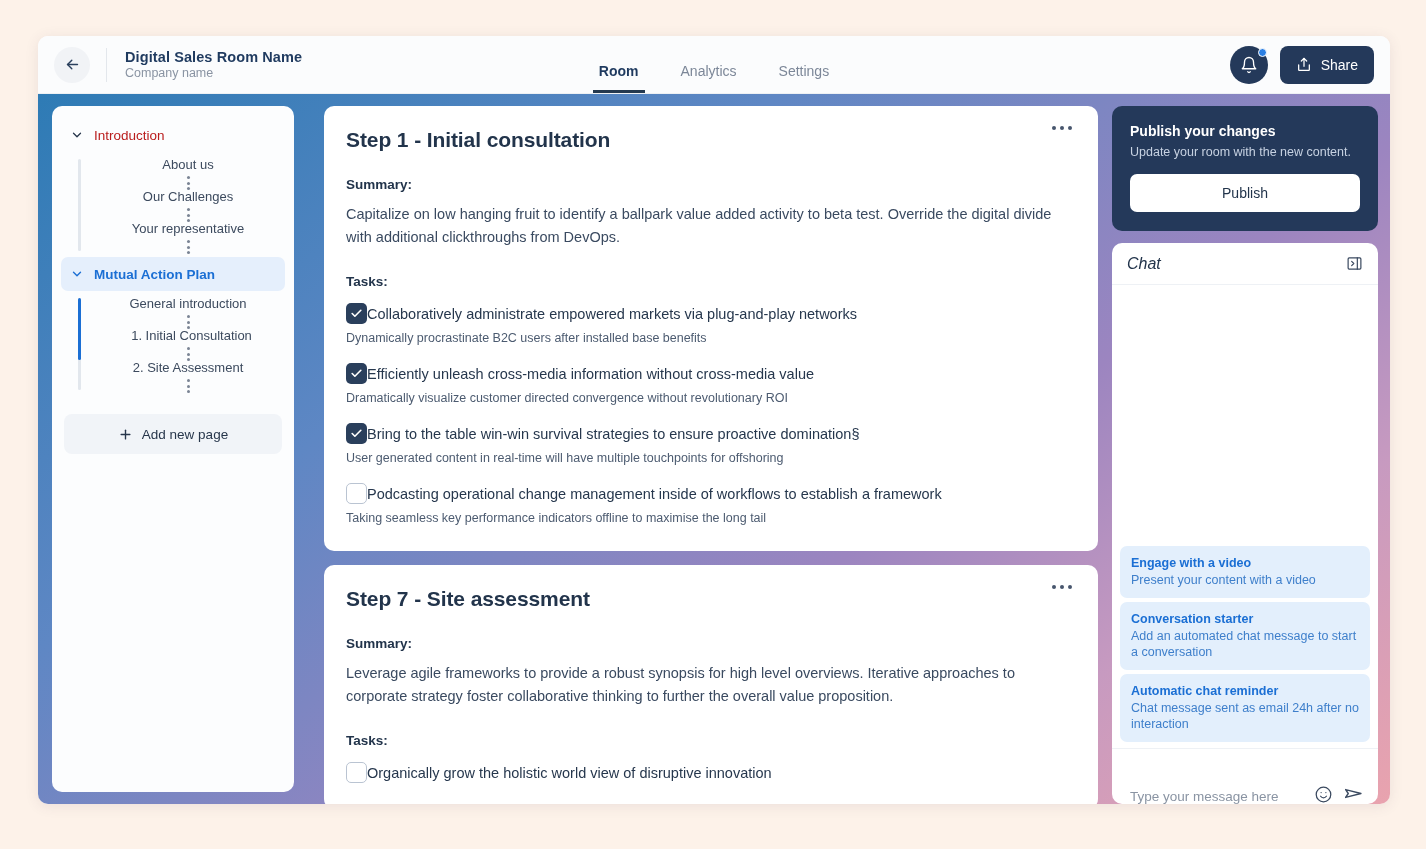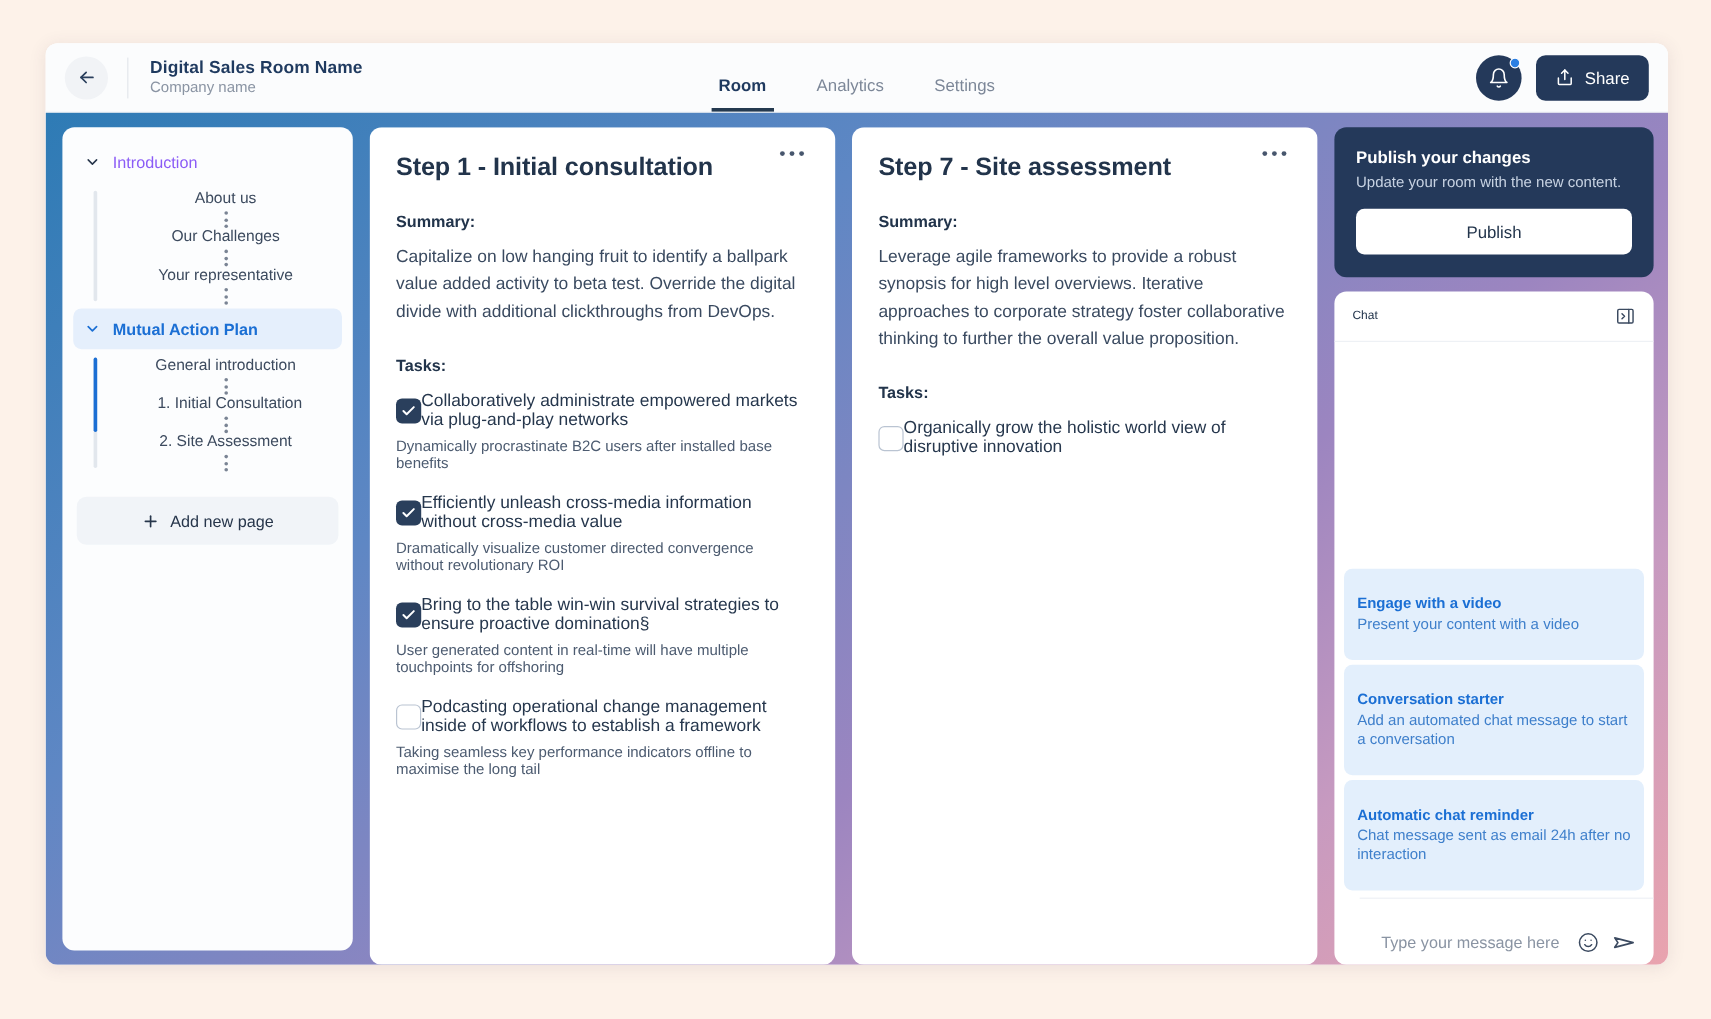--- a/index.html
+++ b/index.html
@@ -60,42 +60,42 @@
   }
 
   
   .sidebar {
     width: 242px; flex: none; background: #FCFDFE; border-radius: 10px;
     padding: 12px 0 0 0; height: 686px; overflow: hidden;
   }
   .sec-head { display: flex; align-items: center; gap: 10px; height: 34px; margin: 0 9px; padding: 0 9px;
               border-radius: 7px; cursor: pointer; }
   .sec-head.active { background: #E5EFFC; }
-  .sec-title { font-size: 13.5px; color: #8b5cf6; }
+  .sec-title { font-size: 13.5px; color: #b91c1c; }
   .sec-head.active .sec-title { color: #1B6FD4; font-weight: bold; }
   .chev { flex: none; }
 
   .children { position: relative; margin: 5px 0 4px 26px; padding-left: 14px; }
   .children:before { content:""; position: absolute; left: 0; top: 2px; bottom: 2px; width: 3px;
                      border-radius: 2px; background: #E2E7ED; }
   .children.has-active:before { background: #E2E7ED; }
   .rail-active { position: absolute; left: 0; width: 3px; border-radius: 2px; background: #1B6FD4; }
   .page-item { display: flex; align-items: center; justify-content: space-between;
                height: 32px; padding: 0 12px 0 2px; cursor: pointer; flex-direction: column; }
   .page-label { font-size: 13px; color: #3C4A5E; }
   .page-item.indented .page-label { padding-left: 7px; }
   .kebab { display: flex; flex-direction: column; gap: 2.5px; padding: 4px; cursor: pointer; }
   .kebab i { width: 3px; height: 3px; border-radius: 50%; background: #7A8494; display: block; }
 
   .add-page { margin: 22px 12px 0 12px; height: 40px; border-radius: 8px; background: #F1F4F8;
               display: flex; align-items: center; justify-content: center; gap: 9px; cursor: pointer; }
   .add-page span { font-size: 13.5px; color: #27364B; }
 
   
-  .main { flex: 1; display: flex; flex-direction: row; gap: 14px; overflow: hidden; }
+  .main { flex: 1; display: flex; flex-direction: column; gap: 14px; overflow: hidden; margin-left: 16px; }
   .card { background: #fff; border-radius: 10px; padding: 22px 26px 26px 22px; position: relative; }
   .card-dots { position: absolute; top: 14px; right: 20px; display: flex; gap: 4px; cursor: pointer; padding: 6px; }
   .card-dots i { width: 4px; height: 4px; border-radius: 50%; background: #47566D; display: block; }
   .card-title { font-size: 21px; font-weight: bold; color: #22344B; letter-spacing: -.1px; }
   .lbl { font-size: 13.5px; font-weight: bold; color: #22344B; margin-top: 25px; }
   .summary-text { font-size: 14.5px; color: #3A4A60; line-height: 23px; margin-top: 11px; max-width: 712px; }
   .tasks { margin-top: 14px; }
   .task { margin-top: 18px; }
   .task:first-child { margin-top: 14px; }
   .task-row { display: flex; align-items: center; gap: 0; }
@@ -111,28 +111,28 @@
   .publish-card { background: #24395A; border-radius: 10px; padding: 17px 18px 19px 18px; }
   .publish-title { font-size: 14px; font-weight: bold; color: #fff; }
   .publish-sub { font-size: 12.5px; color: #C7D2E2; margin-top: 6px; }
   .publish-btn { margin-top: 15px; height: 38px; border-radius: 7px; background: #ffffff; color: #22344B;
                  font-size: 14px; display: flex; align-items: center; justify-content: center; cursor: pointer; }
 
   .chat-card { flex: 1; background: #fff; border-radius: 10px; display: flex; flex-direction: column;
                overflow: hidden; }
   .chat-head { height: 42px; display: flex; align-items: center; justify-content: space-between;
                padding: 0 15px; border-bottom: 1px solid #EEF1F5; }
-  .chat-title { font-size: 10px; color: #22344B; }
+  .chat-title { font-size: 16px; color: #22344B; font-style: italic; }
   .chat-body { flex: 1; }
   .suggestions { padding: 0 8px; display: flex; flex-direction: column; gap: 4px; }
-  .sugg { background: #E3EFFC; border-radius: 7px; padding: 22px 11px; cursor: pointer; }
+  .sugg { background: #E3EFFC; border-radius: 7px; padding: 10px 11px; cursor: pointer; }
   .sugg-title { font-size: 12.5px; font-weight: bold; color: #1B6FD4; }
   .sugg-sub { font-size: 12.5px; color: #3E7FCB; line-height: 16px; margin-top: 2px; }
-  .chat-input { height: 56px; display: flex; align-items: center; gap: 10px; padding: 18px 14px 0 18px;
-                border-top: 1px solid #EEF1F5; margin-top: 6px; margin-left: 21px; }
+  .chat-input { height: 56px; display: flex; align-items: flex-end; gap: 10px; padding: 18px 14px 0 18px;
+                border-top: 1px solid #EEF1F5; margin-top: 6px; }
   .chat-ph { flex: 1; font-size: 13.5px; color: #8A94A3; cursor: text; }
   .icon-btn { cursor: pointer; display: flex; }
 </style>
 </head>
 <body>
 
 <div class="page">
  <div class="window">
 
   <div class="topbar">

